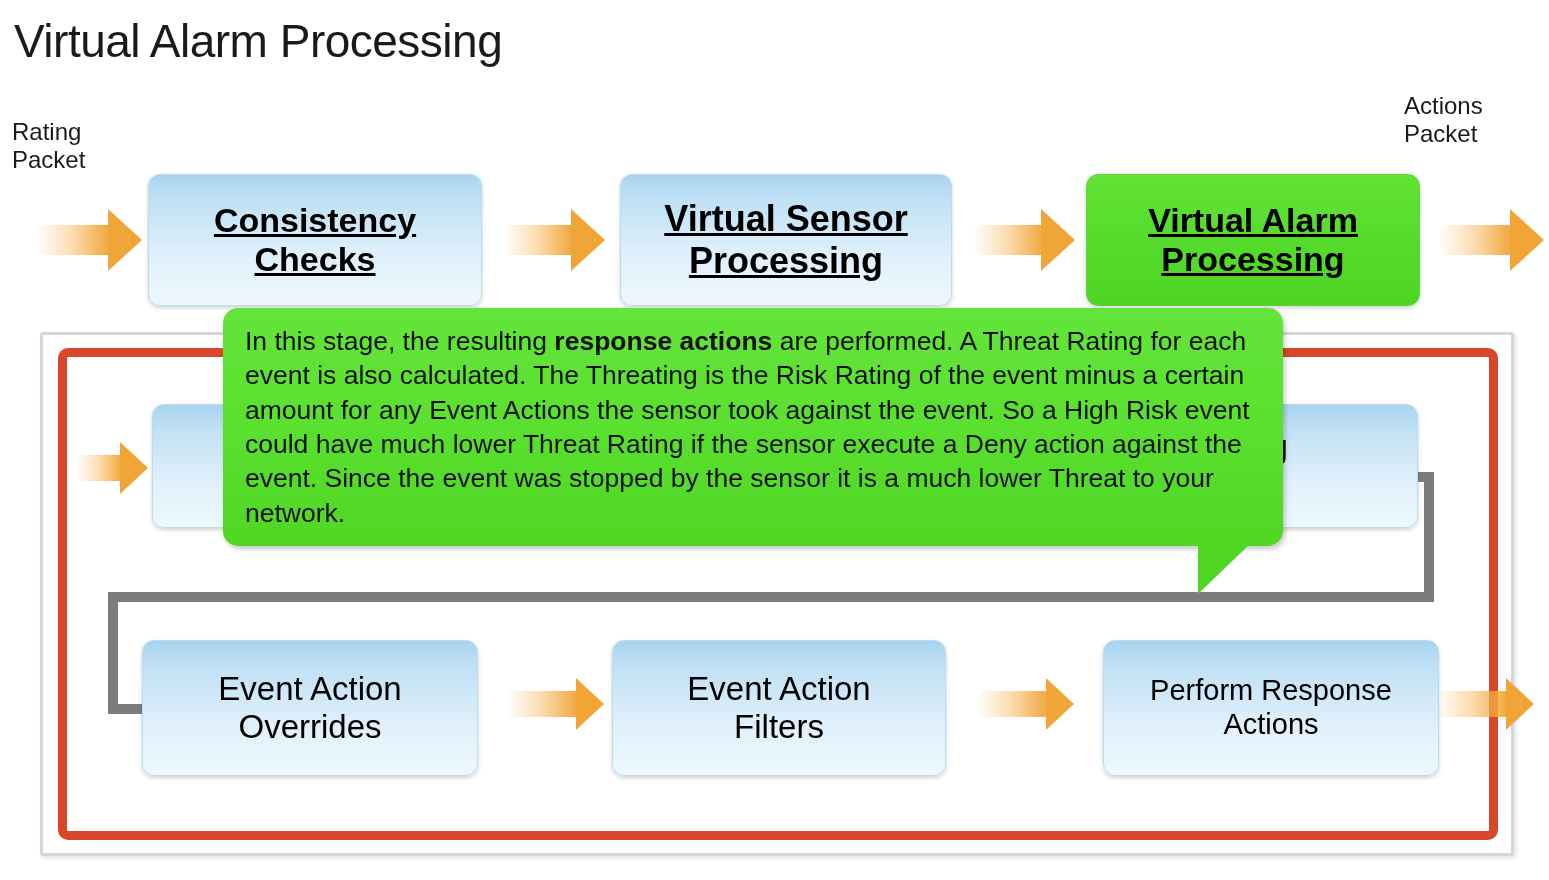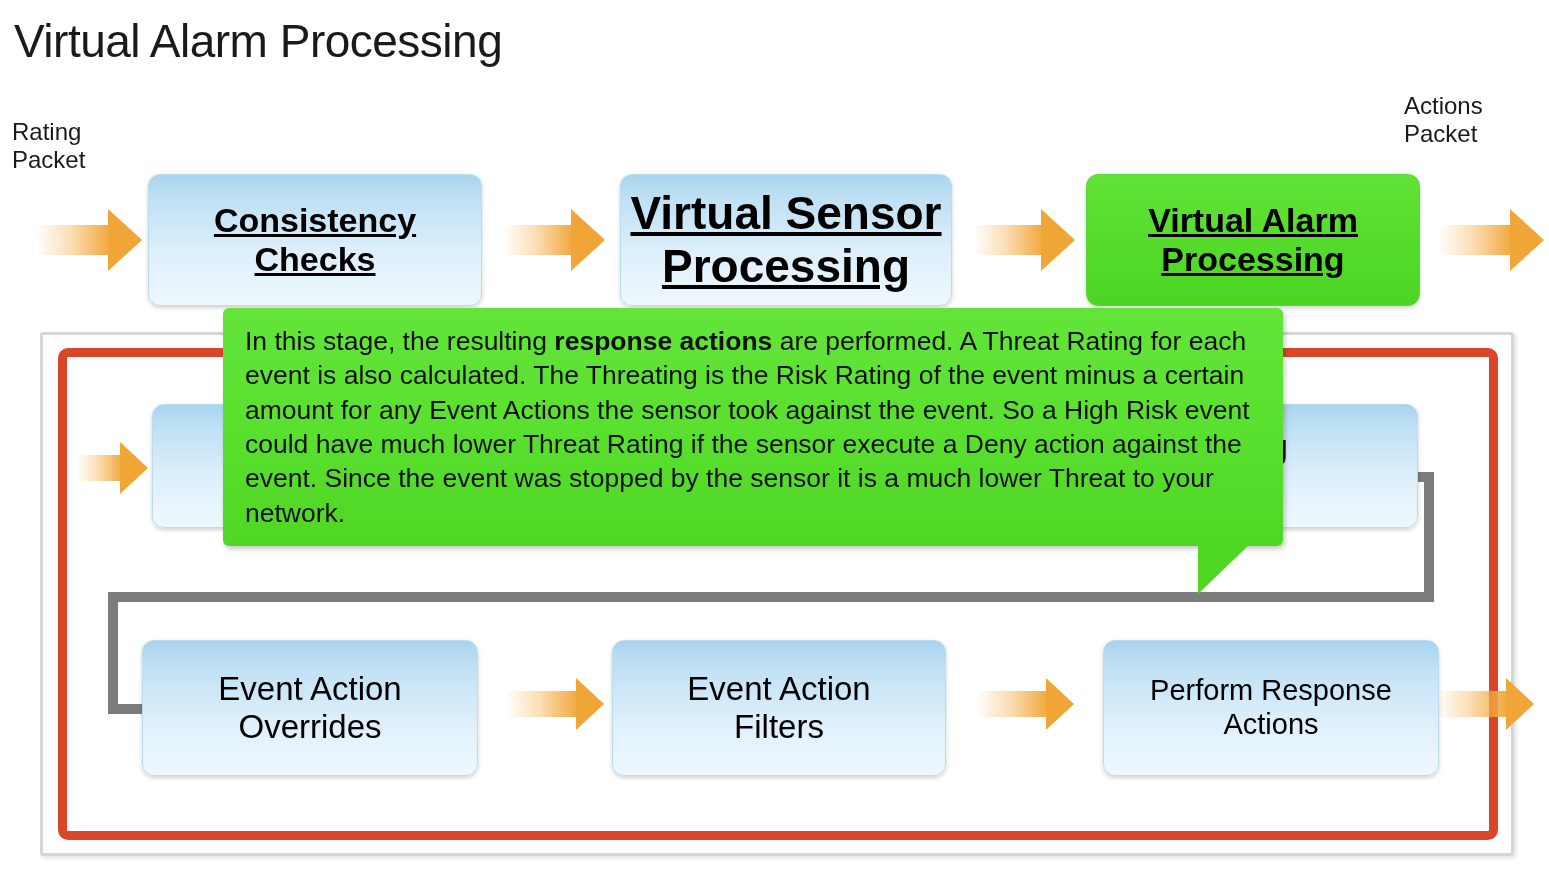--- a/index.html
+++ b/index.html
@@ -52,21 +52,21 @@
   }
   .pbox-green {
     background: linear-gradient(180deg, #62e337 0%, #58dd2e 40%, #4cd424 100%);
     border: 1px solid #57d832;
     color: #000;
   }
   .pbox-bold { font-weight: bold; text-decoration: underline; }
 
   
   #box-consistency-checks { left: 148px; top: 174px; width: 334px; height: 132px; font-size: 34px; }
-  #box-virtual-sensor     { left: 620px; top: 174px; width: 332px; height: 132px; font-size: 46px; }
+  #box-virtual-sensor     { left: 620px; top: 174px; width: 332px; height: 132px; font-size: 36px; }
   #box-virtual-alarm      { left: 1086px; top: 174px; width: 334px; height: 132px; font-size: 34px; }
 
   
   #box-event-summarization { left: 152px; top: 404px; width: 334px; height: 124px; font-size: 34px; }
   #box-risk-rating         { left: 1084px; top: 404px; width: 334px; height: 124px; font-size: 34px; }
 
   
   #box-event-action-overrides { left: 142px;  top: 640px; width: 336px; height: 136px; font-size: 33px; }
   #box-event-action-filters   { left: 612px;  top: 640px; width: 334px; height: 136px; font-size: 33px; }
   #box-perform-response       { left: 1082px; top: 640px; width: 336px; height: 136px; font-size: 29px; margin-left: 21px; }
@@ -134,21 +134,21 @@
   #conn-bottom-horz { left: 108px;  top: 592px; width: 1326px; height: 10px; }
   #conn-left-vert   { left: 108px;  top: 592px; width: 10px;  height: 122px; }
   #conn-left-stub   { left: 108px;  top: 704px; width: 46px;  height: 10px; }
   #conn-right-stub  { left: 1414px; top: 472px; width: 20px;  height: 10px; }
 
   
   #callout {
     left: 223px; top: 308px;
     width: 1060px; height: 238px;
     background: linear-gradient(180deg, #63e43a 0%, #5ae02f 50%, #4fd724 100%);
-    border-radius: 6px;
+    border-radius: 15px;
     box-shadow: 2px 3px 5px rgba(0,0,0,0.22);
     box-sizing: border-box;
     padding: 16px 22px 14px 22px;
   }
   #callout-text {
     font-size: 26.5px;
     line-height: 1.295;
     color: #101010;
     text-align: left;
   }

